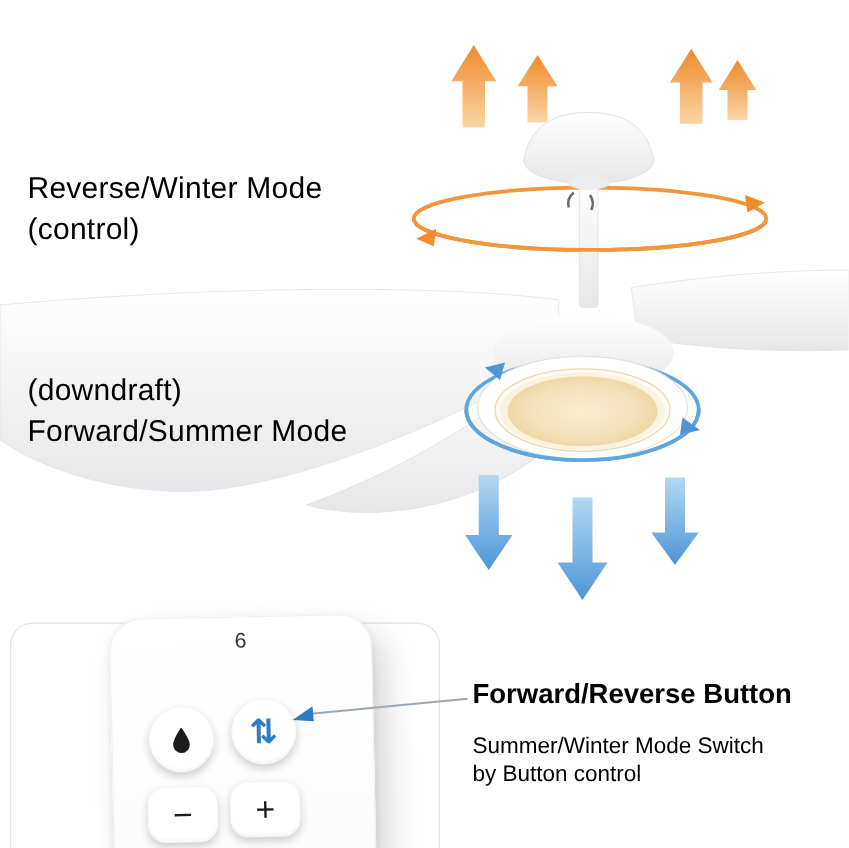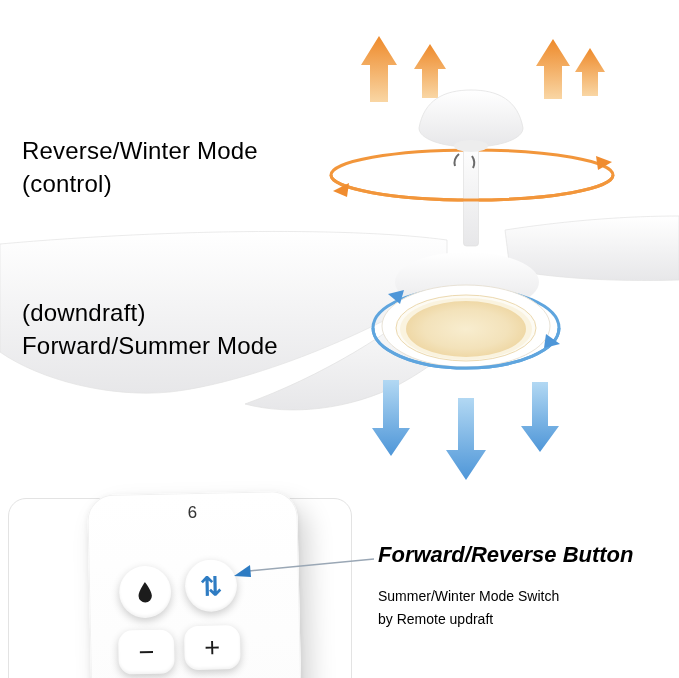--- a/index.html
+++ b/index.html
@@ -52,25 +52,25 @@
     display:flex; justify-content:center; align-items:flex-start; padding-top:4px;
     font-size:15px; color:#222; top:196px;
   }
   .btn-timer.left{ left:28px; }
   .btn-timer.right{ left:94px; }
 
   
   .leader-svg{ position:absolute; left:0; top:0; z-index:3; pointer-events:none; }
   .callout-title{
     position:absolute; left:378px; top:510px; z-index:3;
-    font-size:22px; font-weight:bold; color:#000;font-style:italic;
+    font-size:22px; font-weight:bold; color:#000;
   }
   .callout-desc{
     position:absolute; left:378px; top:553px; z-index:3;
-    font-size:14px; color:#000; line-height:23px;
+    font-size:18px; color:#000; line-height:23px;
   }
 </style>
 </head>
 <body>
 
 <div class="screenshot">
 
   <svg class="fan-scene" width="679" height="460" viewBox="0 0 679 460">
     <defs>
       <linearGradient id="gOr" x1="0" y1="0" x2="0" y2="1">
@@ -184,16 +184,16 @@
   </div>
 
   <svg class="leader-svg" width="679" height="678" viewBox="0 0 679 678">
     <line x1="249" y1="539" x2="374" y2="527" stroke="#9aa7b5" stroke-width="1.5"></line>
     <polygon points="234,544 250,533 251,545" fill="#2E7CC3"></polygon>
   </svg>
 
   <div class="callout-title">Forward/Reverse Button</div>
   <div class="callout-desc">
     <div>Summer/Winter Mode Switch</div>
-    <div>by Remote updraft</div>
+    <div>by Button control</div>
   </div>
 
 </div>
 
 </body></html>

